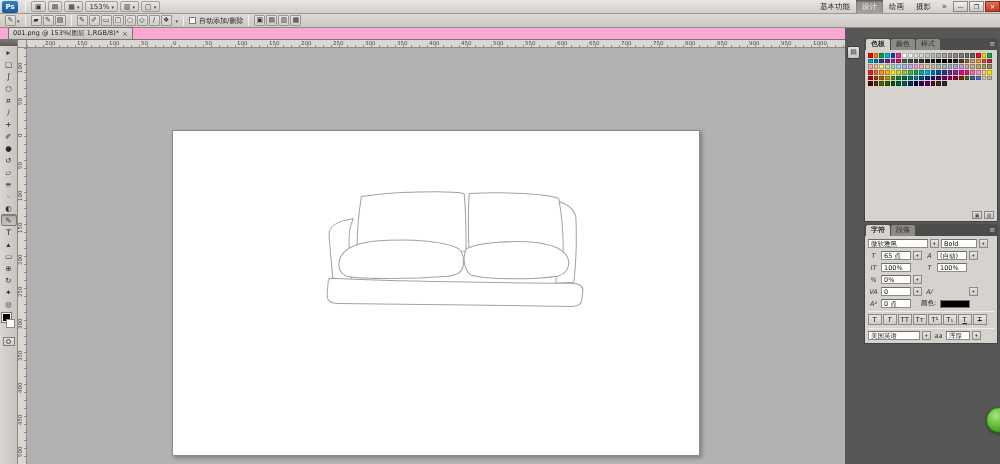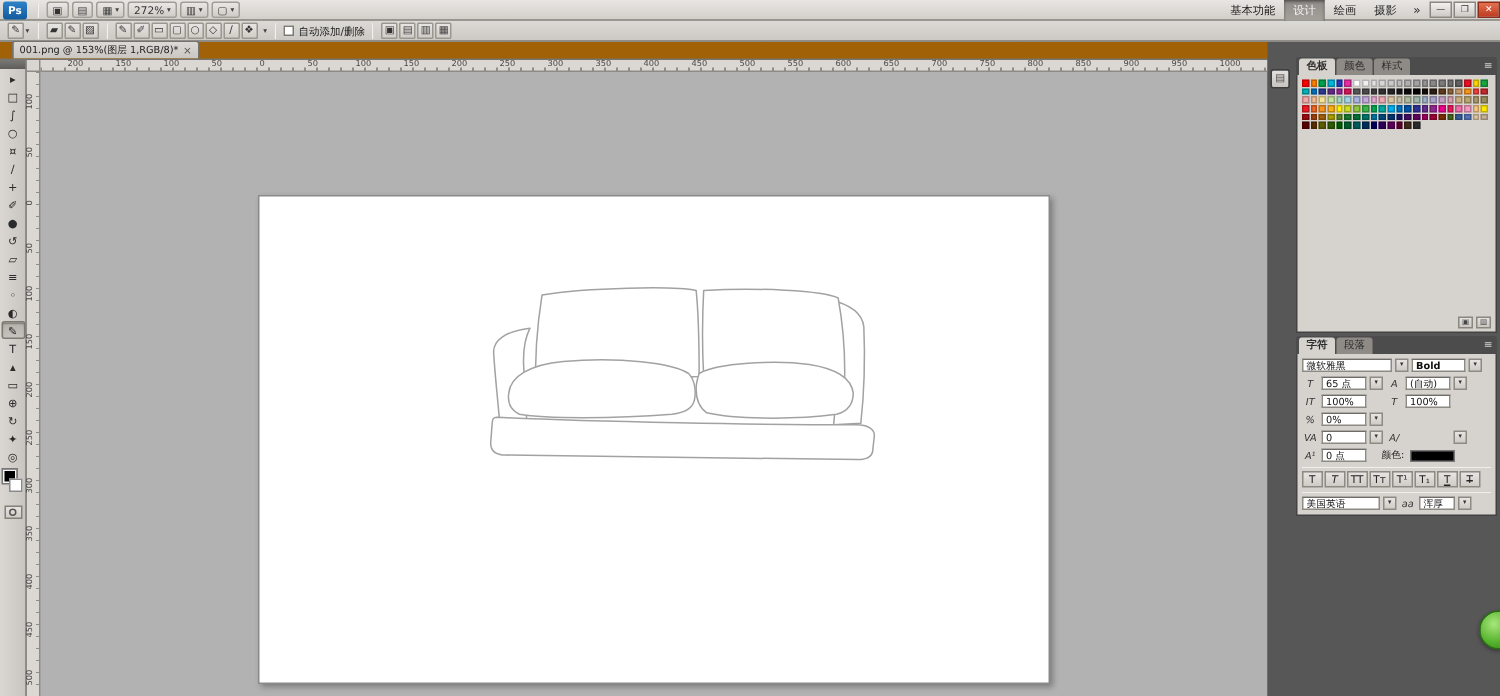--- a/index.html
+++ b/index.html
@@ -31,21 +31,21 @@
     background:linear-gradient(#dcdad6,#ccc9c4); border-bottom:1px solid #8e8b86;
     display:flex; align-items:center; font-size:7px; color:#222; padding-left:3px; }
   .ob-group { display:flex; align-items:center; gap:1px; margin:0 2px; }
   .ob-btn { width:11px; height:11px; background:linear-gradient(#e7e5e2,#d0cdc8); border:1px solid #9a978f;
     border-radius:1px; font-size:7px; line-height:9px; text-align:center; color:#333; }
   .ob-sep { width:1px; height:11px; background:#a19e97; border-right:1px solid #f1f0ee; margin:0 3px; }
   #auto-add-box { width:7px; height:7px; background:#fff; border:1px solid #7d7a74; margin-right:2px; }
   .ob-label { white-space:nowrap; }
 
   
-  #tabbar { position:absolute; left:0; top:28px; width:958px; height:12px; background:#a16207;
+  #tabbar { position:absolute; left:0; top:28px; width:958px; height:12px; background:#f9a8d4;
     border-bottom:1px solid #77756f; display:flex; align-items:flex-end; }
   #doc-tab { margin-left:8px; height:12px; padding:0 4px; background:linear-gradient(#dcdad6,#cac7c2);
     border:1px solid #76736d; border-bottom:none; border-radius:2px 2px 0 0; display:flex; align-items:center; gap:3px;
     font-size:6.5px; color:#222; white-space:nowrap; }
   #doc-tab .tab-close { font-size:7px; color:#555; }
 
   
   #toolbar { position:absolute; left:0; top:40px; width:18px; height:424px; background:linear-gradient(90deg,#dad7d2,#c8c5c0);
     border-right:1px solid #8e8b86; }
   #toolbar-grip { height:6px; background:linear-gradient(#7a7874,#5f5d59); }
@@ -92,21 +92,21 @@
   .sw { width:4.7px; height:4.7px; border:0.5px solid rgba(0,0,0,.25); }
   #swatch-footer { position:absolute; right:3px; bottom:2px; display:flex; gap:2px; }
   .sw-foot-btn { width:10px; height:8px; background:linear-gradient(#e5e3e0,#cac7c2); border:1px solid #8a8781; font-size:5px; line-height:7px; text-align:center; color:#444; }
 
   
   #char-body { padding:3px 3px 2px 3px; }
   .crow { display:flex; align-items:center; margin-bottom:3px; gap:2px; }
   .cicon { width:11px; font-size:6.5px; color:#333; text-align:center; flex:none; font-style:italic; }
   .fld { background:#fff; border:1px solid #8d8a84; border-top-color:#6f6c66; height:9px; line-height:8px; padding:0 2px; font-size:6.5px; color:#111; overflow:hidden; white-space:nowrap; }
   .dd { width:9px; height:9px; flex:none; background:linear-gradient(#e7e5e2,#cfccc7); border:1px solid #8d8a84; font-size:4.5px; line-height:8px; text-align:center; color:#333; }
-  .w-lg{width:60px;} .w-md{width:36px;font-weight:bold;} .w-sm{width:30px;} .w-lang{width:52px;}
+  .w-lg{width:60px;} .w-md{width:36px;} .w-sm{width:30px;} .w-lang{width:52px;}
   #char-color-swatch { width:30px; height:8px; background:#000; border:1px solid #777; margin-left:2px; }
   #style-btn-row { display:flex; gap:1.5px; margin:2px 0 3px 0; }
   .style-btn { width:13.5px; height:11px; background:linear-gradient(#e7e5e2,#cfccc7); border:1px solid #8d8a84;
     font-size:7px; line-height:10px; text-align:center; color:#222; }
   .style-btn.u { text-decoration:underline; } .style-btn.s { text-decoration:line-through; } .style-btn.i { font-style:italic; }
   .char-sep { height:1px; background:#a5a29c; border-bottom:1px solid #efeeec; margin:2px 0; }
 
   
   #paths-body { height:94px; }
   .path-row { height:15px; display:flex; align-items:center; gap:4px; padding:0 2px; }
@@ -134,21 +134,21 @@
           <span>▣</span>
         </span>
         <span class="appbar-btn">
           <span>▤</span>
         </span>
         <span class="appbar-btn">
           <span>▦</span>
           <span class="dd-arrow">▾</span>
         </span>
         <span class="appbar-btn">
-          <span>272%</span>
+          <span>153%</span>
           <span class="dd-arrow">▾</span>
         </span>
         <span class="appbar-btn">
           <span>▥</span>
           <span class="dd-arrow">▾</span>
         </span>
         <span class="appbar-btn">
           <span>▢</span>
           <span class="dd-arrow">▾</span>
         </span>

